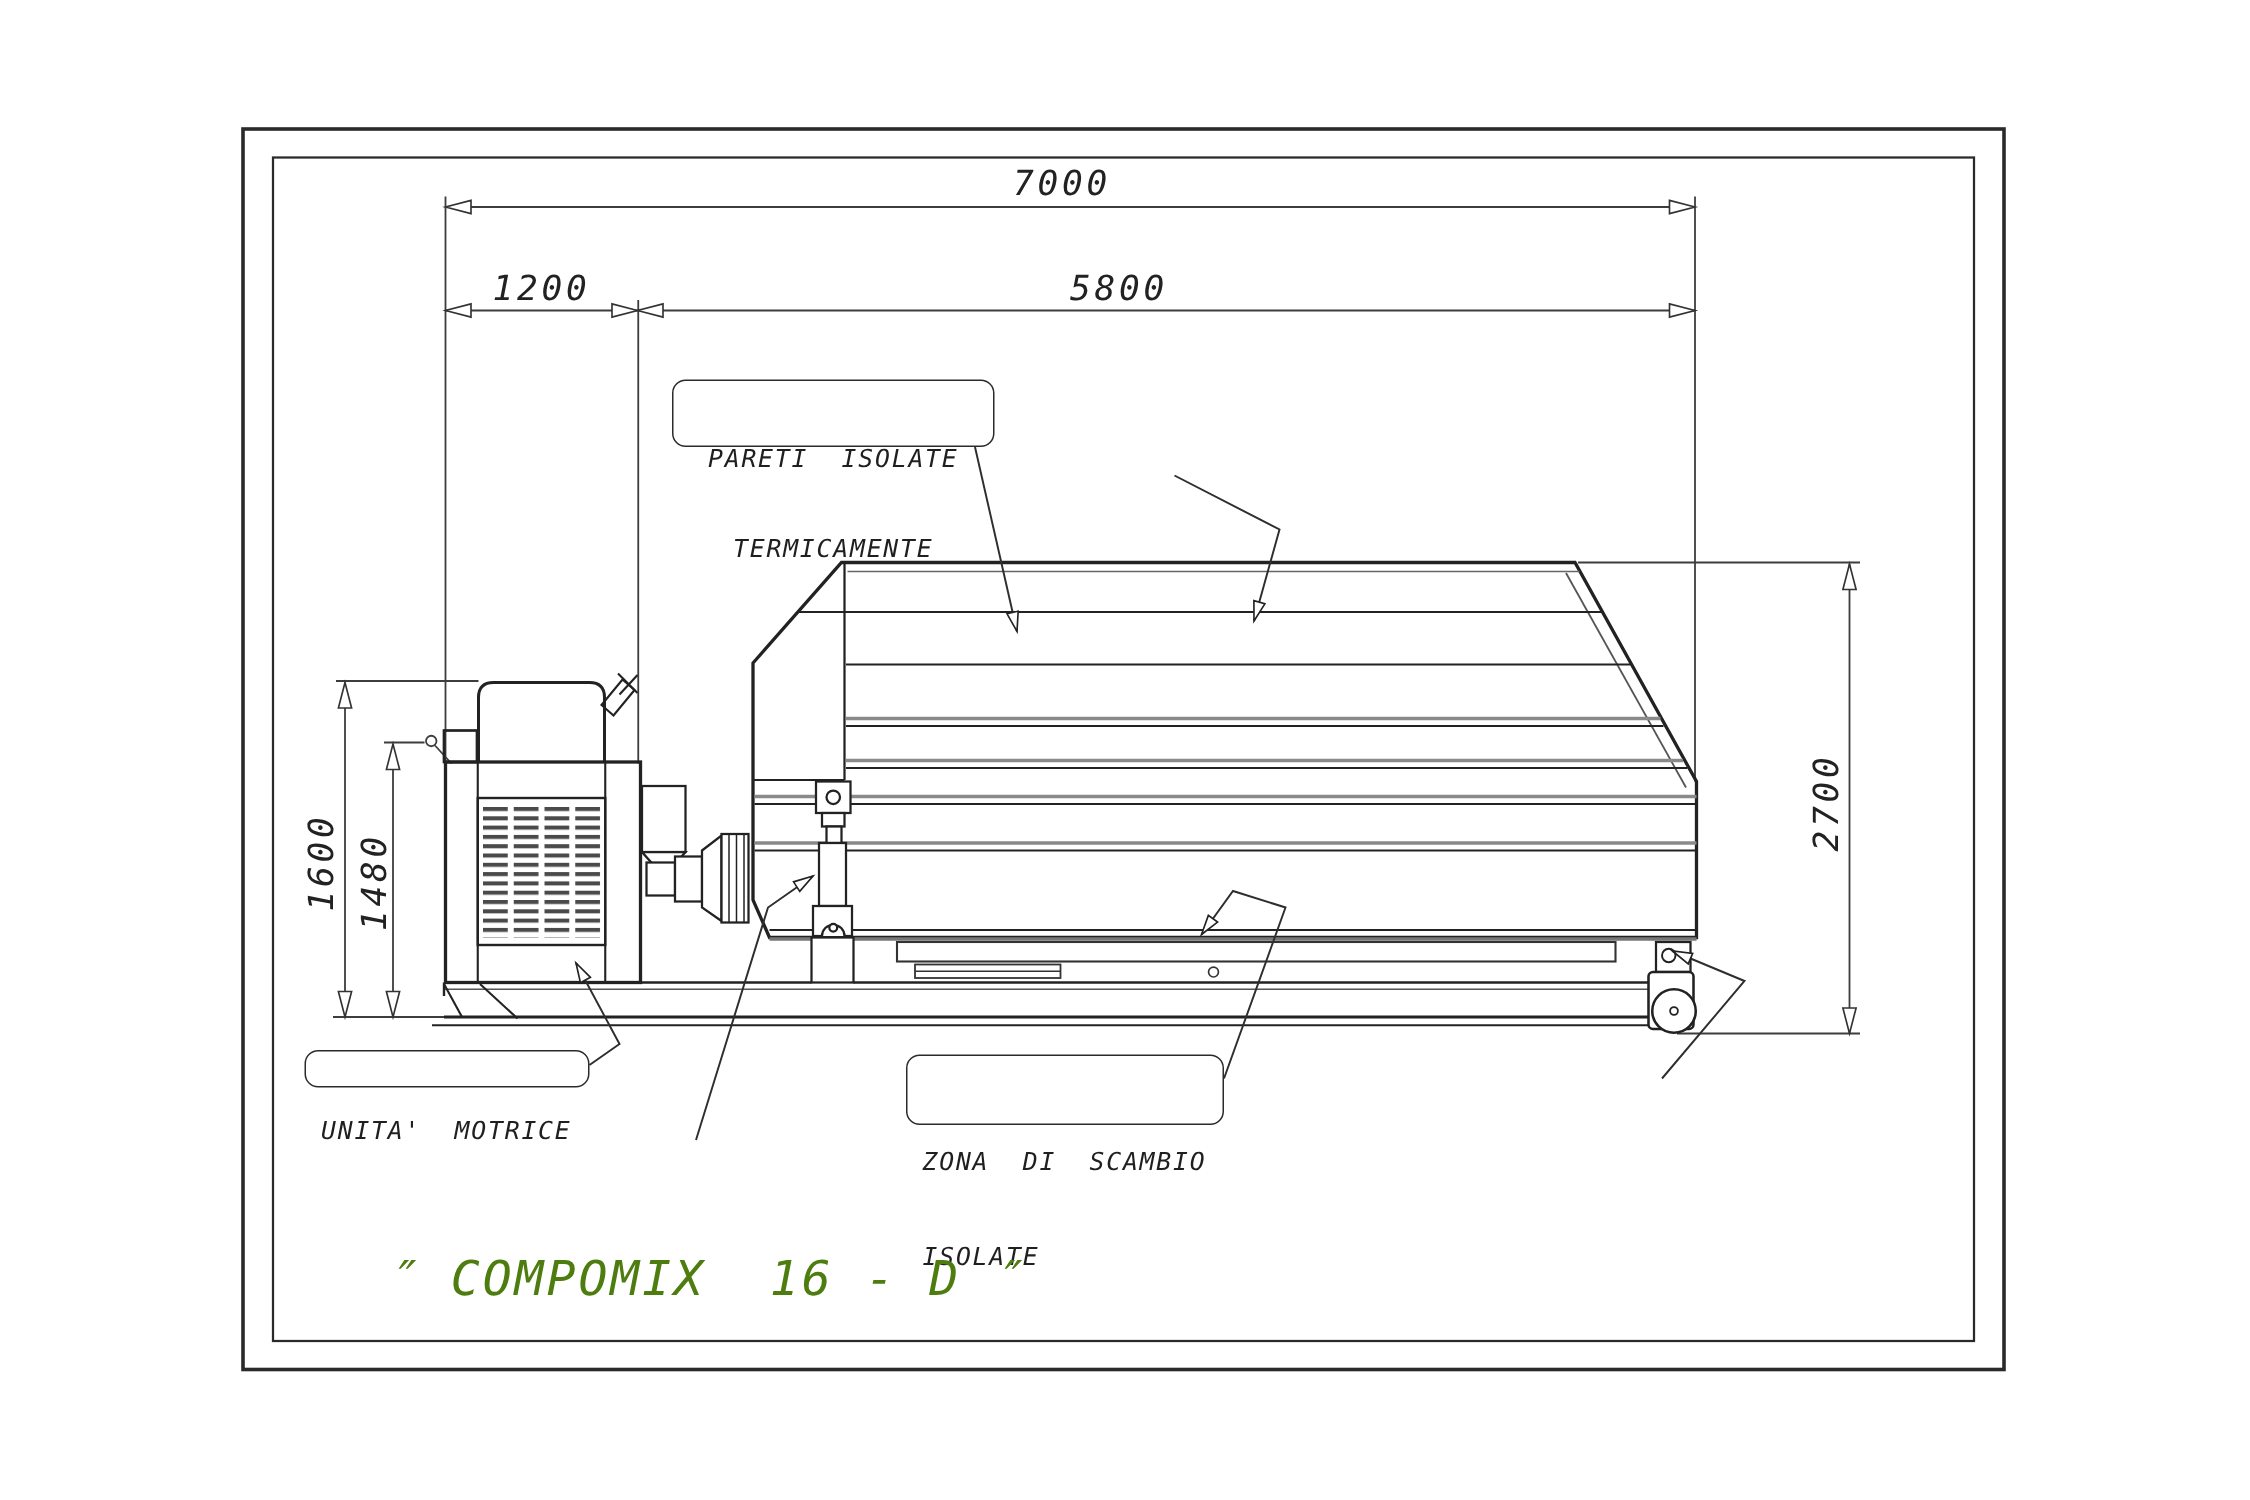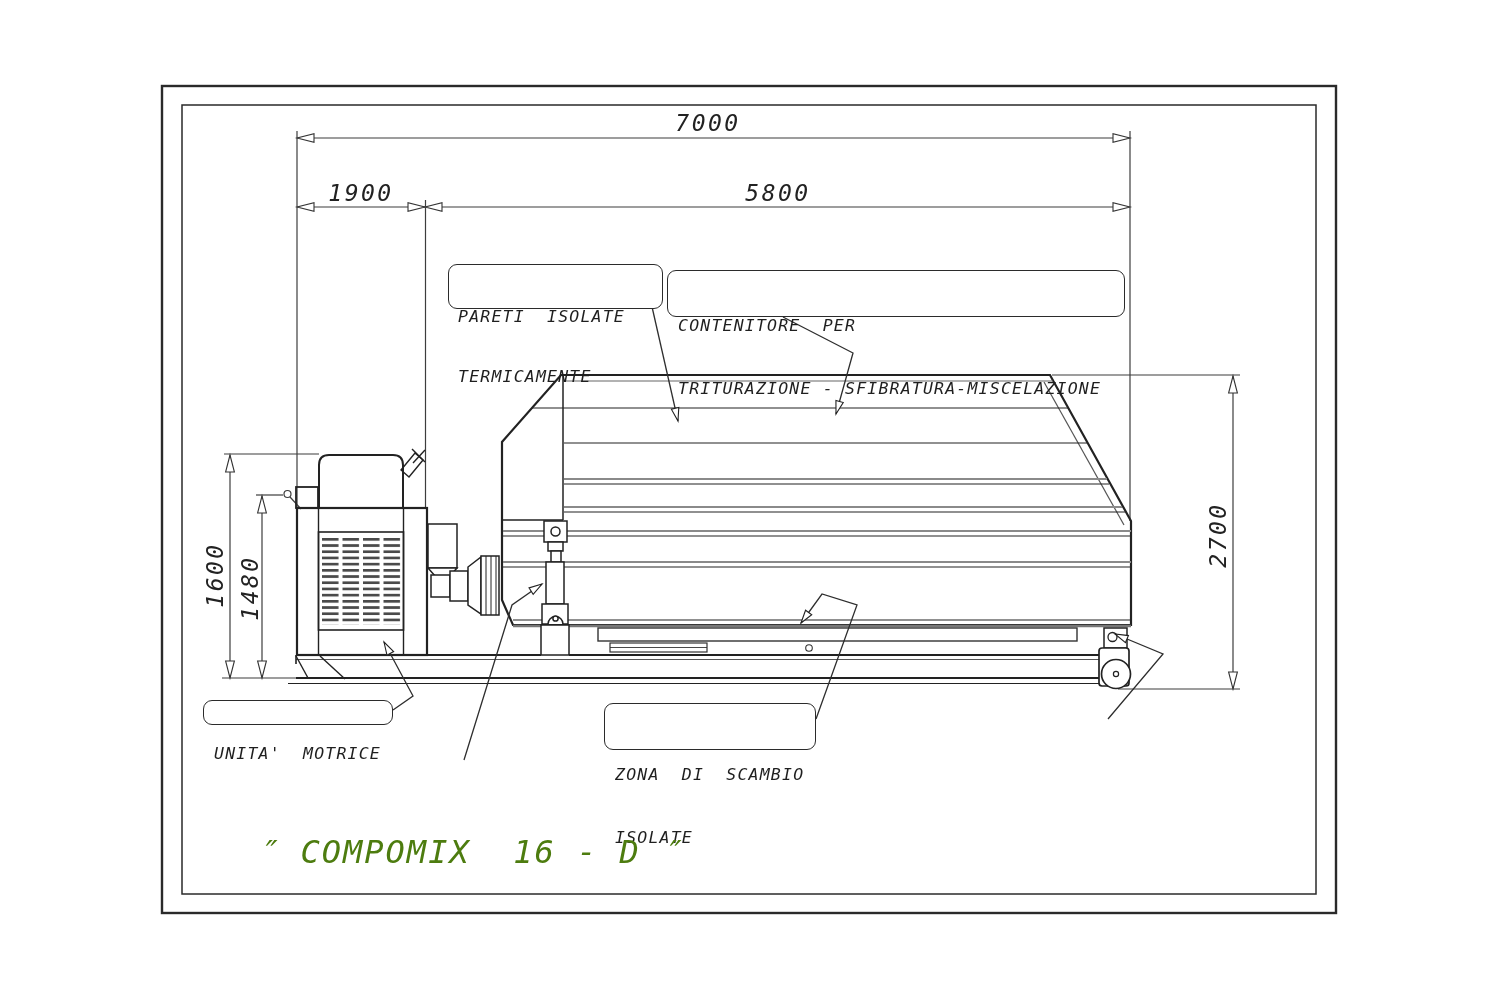--- a/index.html
+++ b/index.html
@@ -8,29 +8,29 @@
   svg{position:absolute;left:0;top:0;}
   .lbl{position:absolute;border:1.7px solid #2b2b2b;border-radius:9px;background:#fff;
        font-style:italic;font-size:16.5px;letter-spacing:1.2px;white-space:pre;
        color:#1f1f1f;box-sizing:border-box;}
   .lbl div{white-space:pre;}
   .dim{position:absolute;font-style:italic;font-size:23px;letter-spacing:2.5px;
        color:#222;text-align:center;white-space:pre;}
   .dimv{transform:rotate(-90deg);}
   .title{position:absolute;font-style:italic;font-size:32px;letter-spacing:2px;
          color:#4d7c0f;white-space:pre;}
-  .l-pareti{left:448px;top:264px;width:215px;height:45px;padding:2px 9px;line-height:20px;}
+  .l-pareti{left:448px;top:253px;width:215px;height:45px;padding:2px 9px;line-height:20px;text-align:center;}
   .l-cont{left:667px;top:270px;width:458px;height:47px;padding:2px 10px;line-height:21px;}
   .l-unita{left:203px;top:700px;width:190px;height:25px;padding:0px 10px;line-height:21px;}
   .l-sistema{left:242px;top:753px;width:225px;height:44px;padding:1px 10px;line-height:20px;}
   .l-zona{left:604px;top:703px;width:212px;height:47px;padding:18px 10px;line-height:21px;}
   .l-celle{left:846px;top:696px;width:261px;height:74px;padding:1px 10px;line-height:24px;}
   .d7000{left:663px;top:110px;width:90px;}
   .d1200{left:316px;top:180px;width:90px;}
-  .d5800{left:733px;top:180px;width:90px;}
+  .d5800{left:701px;top:180px;width:90px;}
   .d1600{left:170px;top:562px;width:90px;}
   .d1480{left:205px;top:575px;width:90px;}
   .d2700{left:1173px;top:522px;width:90px;}
   .title{left:258px;top:833px;}
 </style>
 </head>
 <body>
 
 <div class="sheet">
 
@@ -186,35 +186,31 @@
     <path d="M0,0 L-13,-3.8 L-13,3.8 Z" transform="translate(678,421) rotate(77)"></path>
     <path d="M0,0 L-13,-3.8 L-13,3.8 Z" transform="translate(836,414) rotate(106)"></path>
     <path d="M0,0 L-13,-3.8 L-13,3.8 Z" transform="translate(384,642) rotate(241)"></path>
     <path d="M0,0 L-13,-3.8 L-13,3.8 Z" transform="translate(542,584) rotate(-33)"></path>
     <path d="M0,0 L-13,-3.8 L-13,3.8 Z" transform="translate(801,623) rotate(126)"></path>
     <path d="M0,0 L-13,-3.8 L-13,3.8 Z" transform="translate(1115,634) rotate(203)"></path>
   </g>
 </svg>
 
 <div class="dim d7000">7000</div>
-<div class="dim d1200">1900</div>
+<div class="dim d1200">1200</div>
 <div class="dim d5800">5800</div>
 <div class="dim dimv d1600">1600</div>
 <div class="dim dimv d1480">1480</div>
 <div class="dim dimv d2700">2700</div>
 
 <div class="lbl l-pareti">
   <div>PARETI  ISOLATE</div>
   <div>TERMICAMENTE</div>
 </div>
 
-<div class="lbl l-cont">
-  <div>CONTENITORE  PER</div>
-  <div>TRITURAZIONE - SFIBRATURA-MISCELAZIONE</div>
-</div>
 
 <div class="lbl l-unita">
   <div>UNITA'  MOTRICE</div>
 </div>
 
 
 <div class="lbl l-zona">
   <div>ZONA  DI  SCAMBIO</div>
   <div>ISOLATE</div>
 </div>

